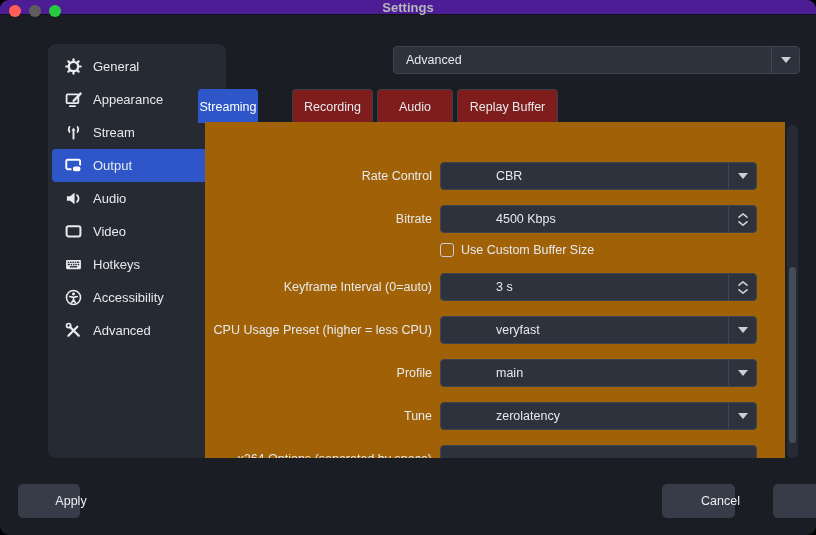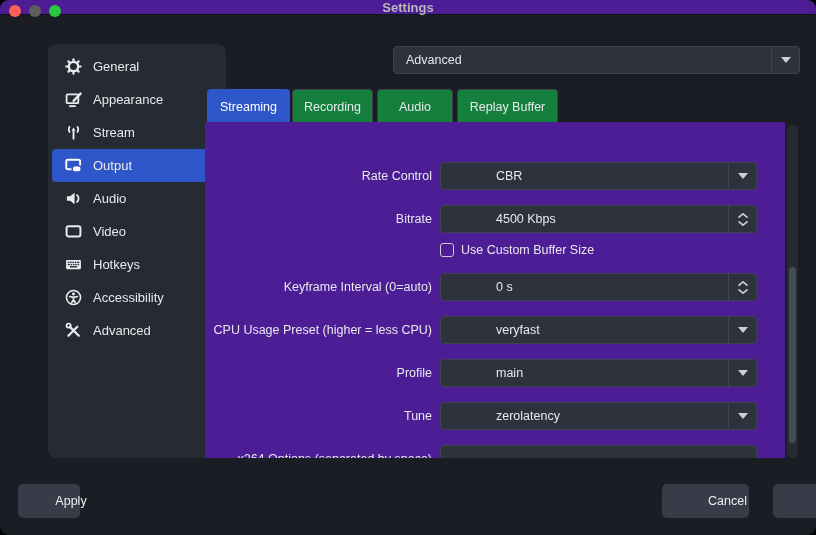--- a/index.html
+++ b/index.html
@@ -51,29 +51,29 @@
     border-top:6px solid #ccd0d6;
   }
   .spin {
     width:28px; border-left:1px solid #404654;
     display:flex; flex-direction:column; align-items:center; justify-content:center; gap:3px;
   }
   .outmode-field { position:absolute; left:393px; top:46px; width:407px; height:28px; }
   
   .tab {
     position:absolute; top:89px; height:34px;
-    background:#15803d; border:1px solid #3a3f49; border-bottom:none;
+    background:#7f1d1d; border:1px solid #3a3f49; border-bottom:none;
     border-radius:4px 4px 0 0; color:#e7e9ec; font-size:12.5px;
     display:flex; align-items:center; justify-content:center; cursor:default;
   }
   .tab.active { background:#2e56c8; border-color:#2e56c8; color:#ffffff; }
   
   .panel {
     position:absolute; left:205px; top:122px; width:580px; height:336px;
-    background:#4c1d95; overflow:hidden;
+    background:#a16207; overflow:hidden;
   }
   .row { position:absolute; left:0; width:100%; display:flex; align-items:center; }
   .rlabel {
     width:227px; text-align:right; color:#e7e9ec; font-size:12.5px;
     line-height:28px; flex:0 0 227px;
   }
   .row .field { margin-left:8px; width:317px; height:28px;padding-left:43px; }
   .cbwrap { margin-left:8px; display:flex; align-items:flex-end; gap:7px; }
   .cbox {
     width:14px; height:14px; border:1.5px solid #c9ccd2; border-radius:3px;
@@ -89,21 +89,21 @@
     position:absolute; left:2px; top:142px; width:7px; height:176px;
     background:#454c59; border-radius:4px;
   }
   
   .btn {
     position:absolute; top:484px; height:34px;
     background:#373c48; border-radius:5px; color:#eceef1; font-size:12.5px;
     display:flex; align-items:center; justify-content:center; cursor:default;padding-left:44px;
   }
   .btn-apply { left:18px; width:62px; }
-  .btn-cancel { left:662px; width:87px; }
+  .btn-cancel { left:662px; width:73px; }
   .btn-ok { left:748px; width:76px;margin-left:25px; }
   .chev { stroke:#ccd0d6; stroke-width:1.6; fill:none; stroke-linecap:round; stroke-linejoin:round; }
 </style>
 </head>
 <body>
 
 <div class="window">
 
   <div class="titlebar">
     <div class="traffic">
@@ -206,21 +206,21 @@
     </div>
   </nav>
 
   <div class="field outmode-field">
     <div class="val">Advanced</div>
     <div class="dd">
       <span class="tri-down"></span>
     </div>
   </div>
 
-  <div class="tab active" style="left:207px; width:83px;">
+  <div class="tab active" style="left:198px; width:60px;">
     <span>Streaming</span>
   </div>
   <div class="tab" style="left:292px; width:81px;">
     <span>Recording</span>
   </div>
   <div class="tab" style="left:377px; width:76px;">
     <span>Audio</span>
   </div>
   <div class="tab" style="left:457px; width:101px;">
     <span>Replay Buffer</span>
@@ -257,21 +257,21 @@
       <div class="rlabel"></div>
       <div class="cbwrap">
         <span class="cbox"></span>
         <span class="cblabel">Use Custom Buffer Size</span>
       </div>
     </div>
 
     <div class="row" style="top:151px;">
       <div class="rlabel">Keyframe Interval (0=auto)</div>
       <div class="field">
-        <div class="val">0 s</div>
+        <div class="val">3 s</div>
         <div class="spin">
           <svg width="10" height="5" viewBox="0 0 10 5">
               <polyline class="chev" points="1,4.2 5,0.8 9,4.2"></polyline>
             </svg>
           <svg width="10" height="5" viewBox="0 0 10 5">
               <polyline class="chev" points="1,0.8 5,4.2 9,0.8"></polyline>
             </svg>
         </div>
       </div>
     </div>

